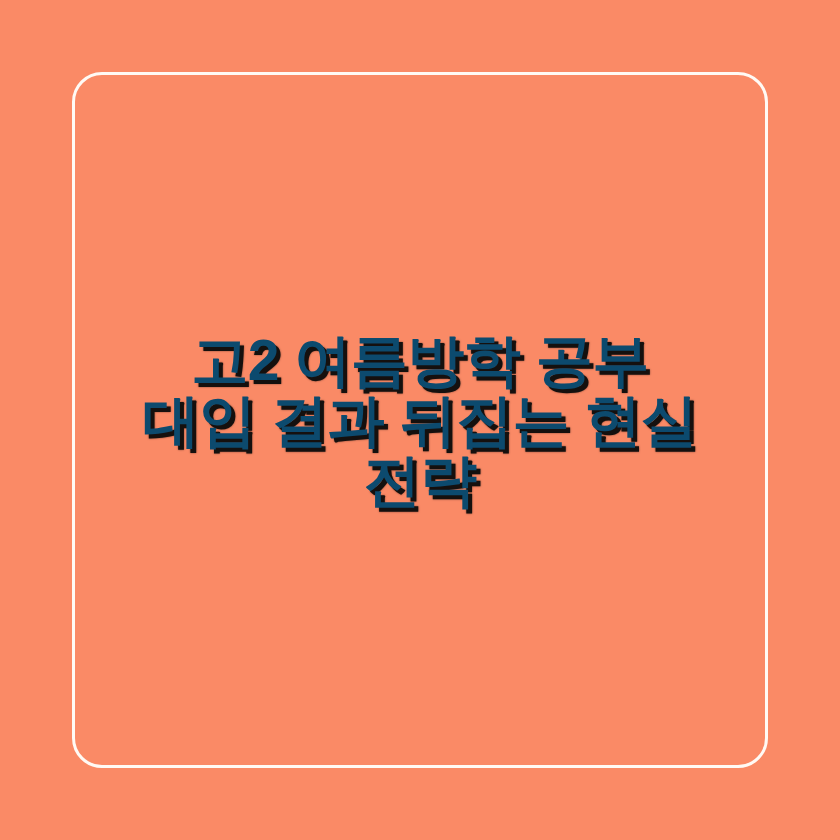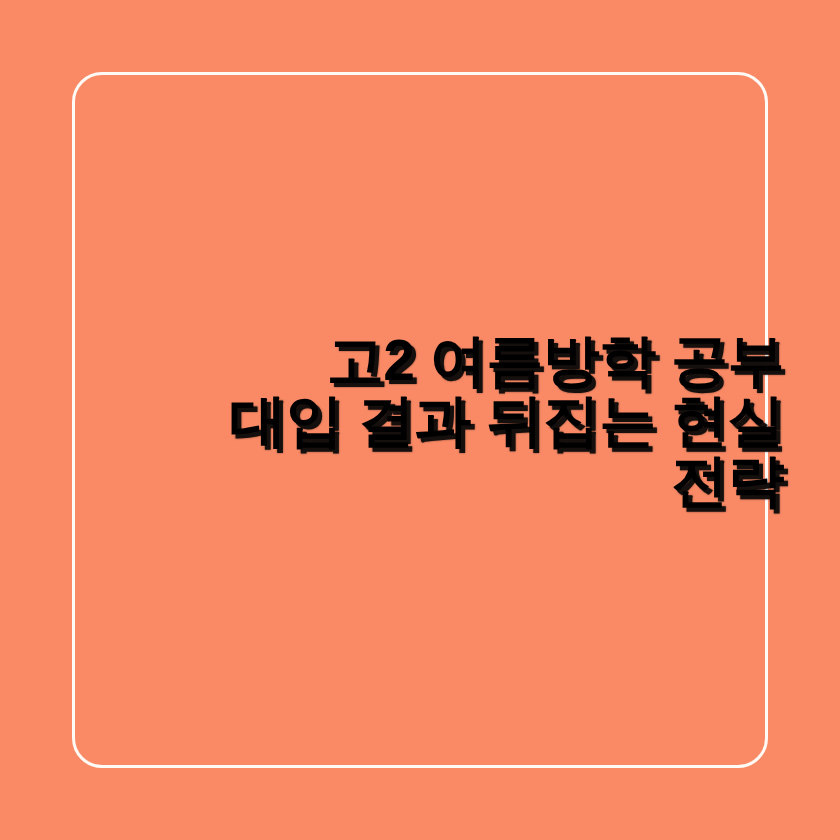--- a/index.html
+++ b/index.html
@@ -43,26 +43,26 @@
     flex-direction: column;
     align-items: center;
     justify-content: center;
     padding: 0 56px;
     box-sizing: border-box;
   }
 
   .headline {
     margin: 0;
     width: 100%;
-    text-align: right;
+    text-align: center;
     font-size: 57px;
     line-height: 60px;
     font-weight: 700;
     letter-spacing: -0.5px;
-    color: #000000;
+    color: #0c4a6e;
     white-space: pre-line;
     word-break: keep-all;
     text-shadow:
        4px 4px 0 #15100e,
        4px 4px 2px rgba(10, 6, 4, 0.55);
   }
 </style>
 </head>
 <body>
 

